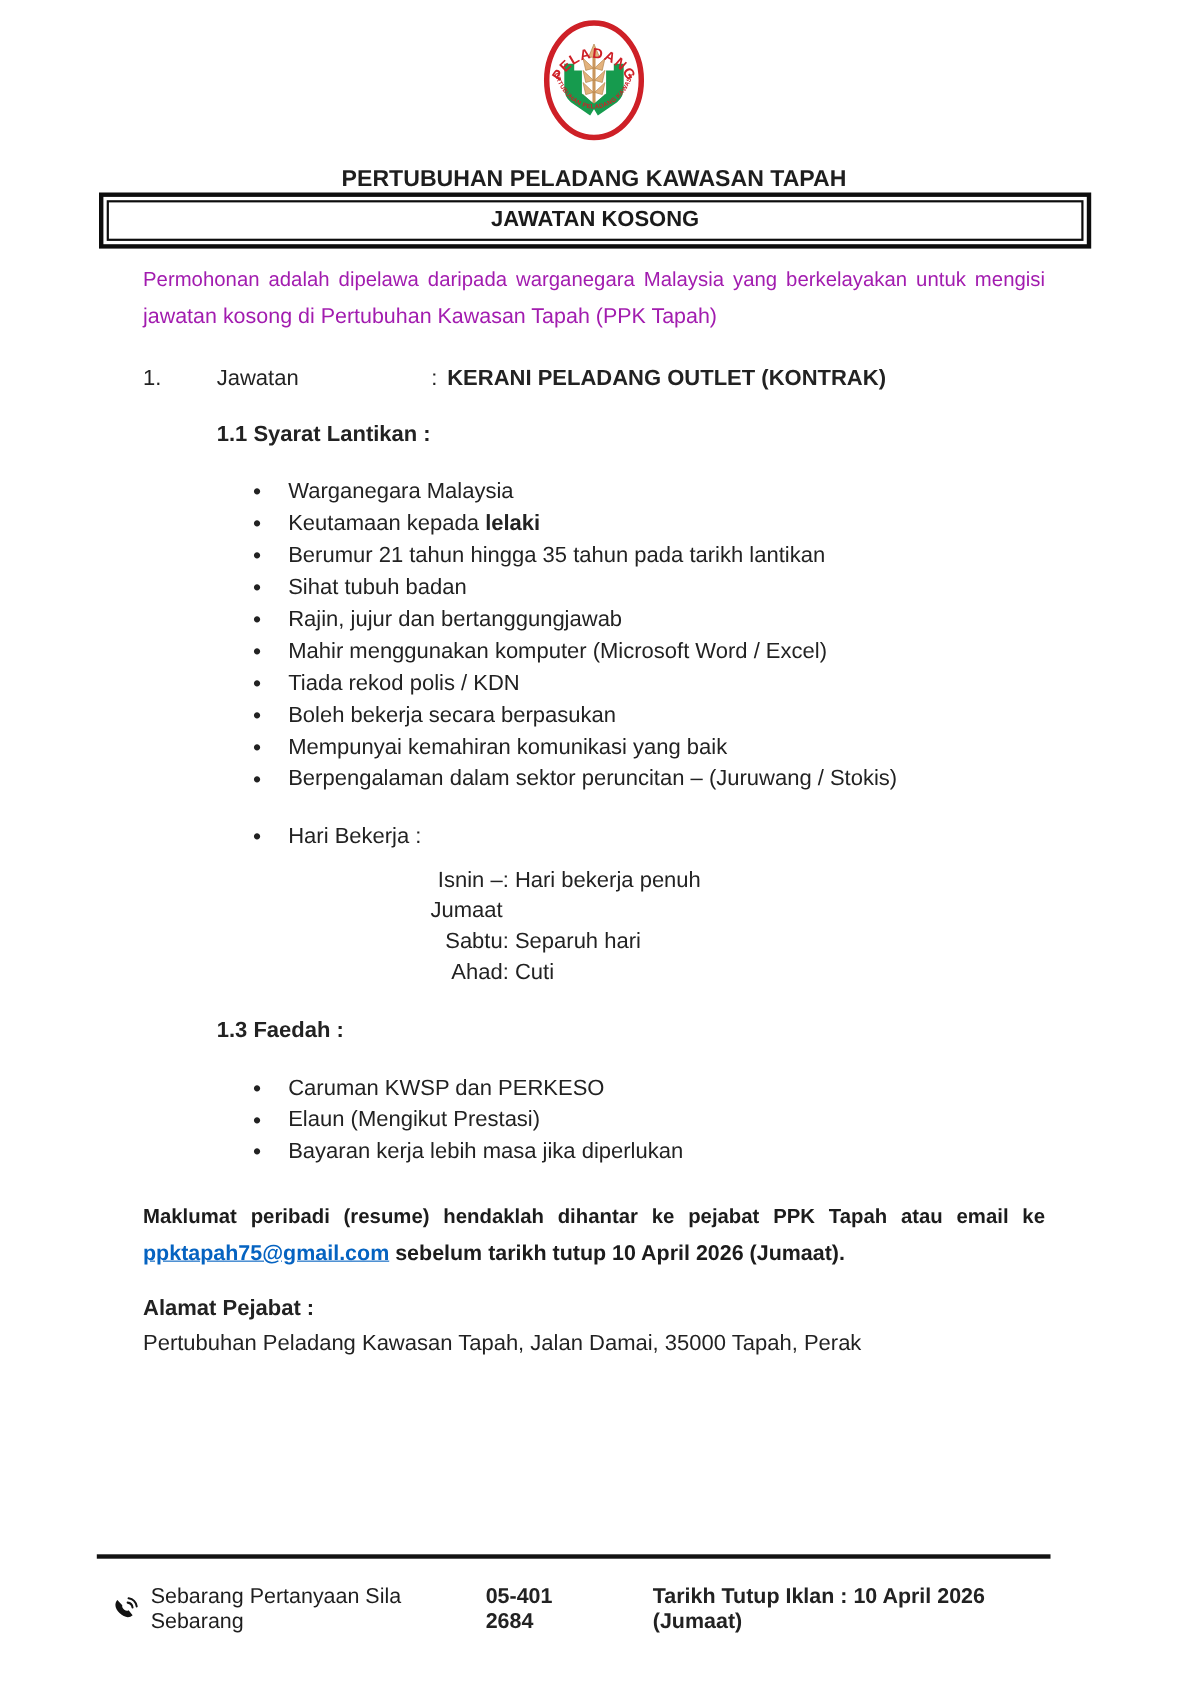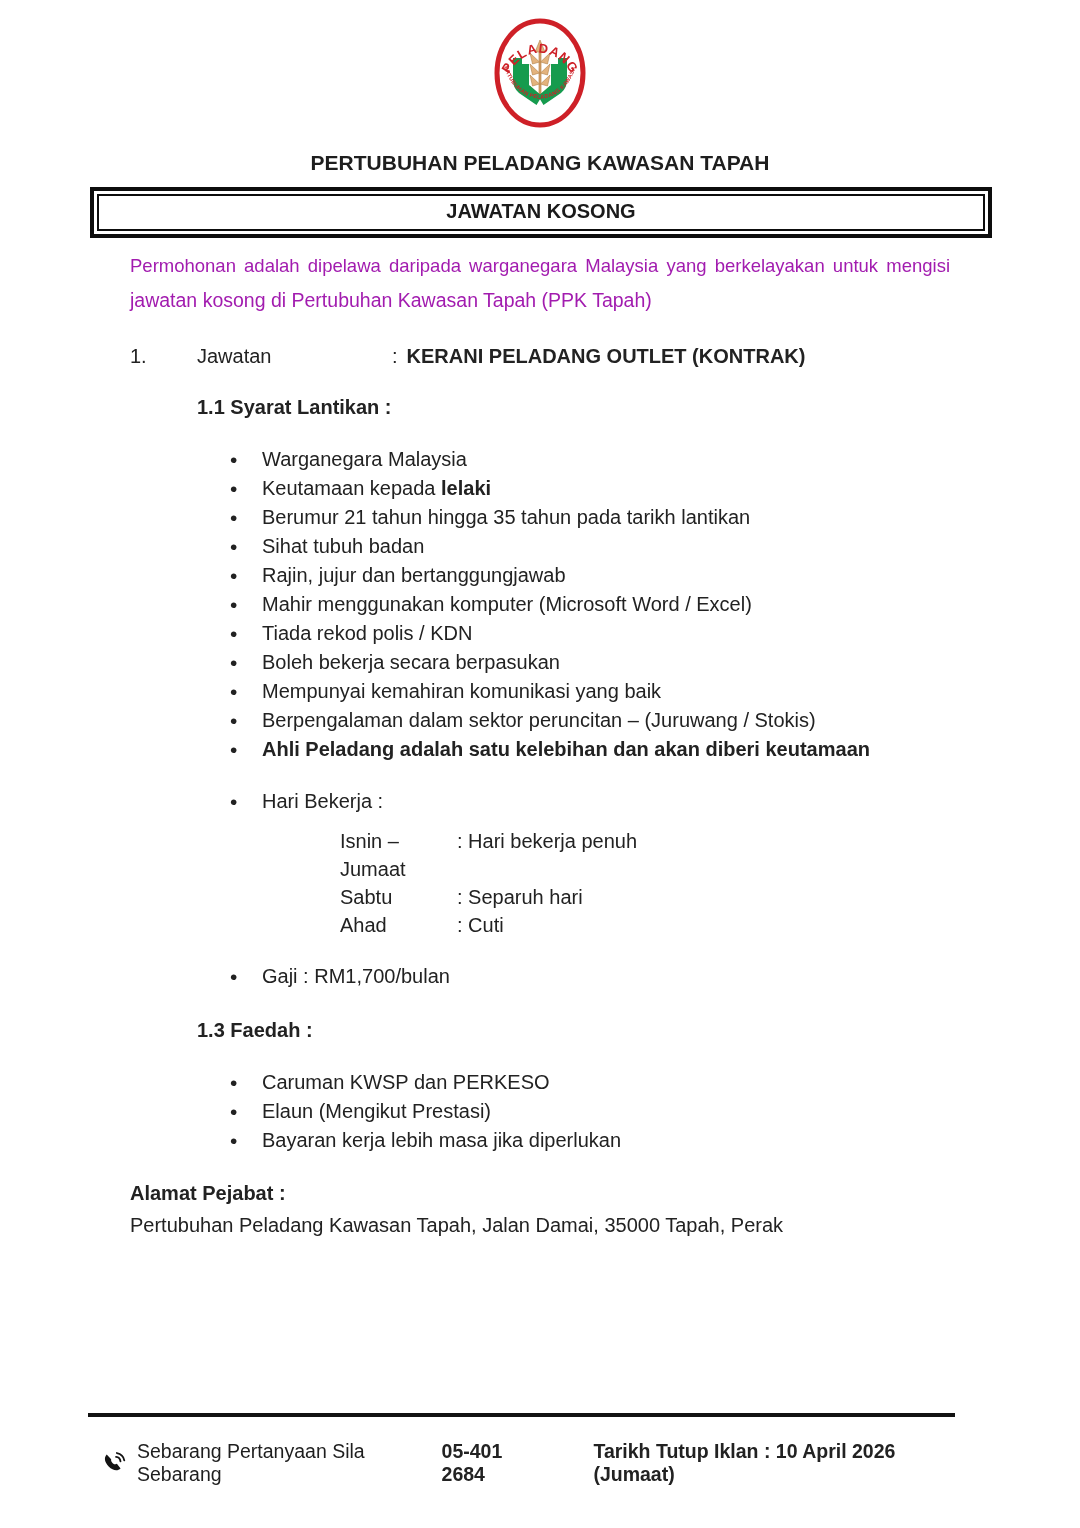--- a/index.html
+++ b/index.html
@@ -9,21 +9,21 @@
   .content { padding:16px 130px 0 130px; }
 
   
   .logo { display:block; margin:0 auto; width:96px; height:114px; }
 
   
   .org-name { margin-top:20px; text-align:center; font-weight:bold; font-size:21px; line-height:25px; color:#1e1e1e; }
   .org-short { margin-top:5px; text-align:center; font-weight:bold; font-size:21px; line-height:25px; color:#1e1e1e; }
 
   
-  .banner-outer { margin:12px -42px 0 -40px; border:4px solid #0d0d0d; padding:3px; background:#fff; }
+  .banner-outer { margin:0 -42px 0 -40px; border:4px solid #0d0d0d; padding:3px; background:#fff; }
   .banner-inner { border:2px solid #0d0d0d; text-align:center; font-weight:bold; font-size:20px; padding:4px 0 6px 0; color:#1a1a1a; }
 
   
   .intro { margin-top:17px; font-size:18.5px; color:#a21caf; }
   .jline { text-align:justify; text-align-last:justify; }
   .intro .l2 { margin-top:12px; font-size:19.5px; text-align:left; }
 
   
   .job-line { margin-top:33px; display:flex; font-size:20px; }
   .job-line .num { width:67px; }
@@ -37,21 +37,21 @@
   
   ul.blist { list-style:none; margin-top:26px; }
   ul.blist li { position:relative; padding-left:132px; font-size:20px; line-height:29px; }
   ul.blist li::before { content:"\2022"; position:absolute; left:100px; top:0; font-size:21px; }
   .b { font-weight:bold; }
 
   ul.single { margin-top:23px; }
 
   .schedule { margin-top:11px; padding-left:210px; font-size:20px; }
   .schedule .row { display:flex; line-height:28px; }
-  .schedule .lab { width:117px; flex:none; }
+  .schedule .lab { width:117px; flex:none;text-align:right; }
 
   
   .closing { margin-top:33px; font-weight:bold; font-size:18.5px; color:#1c1c1c; }
   .closing .l2 { margin-top:11px; font-size:19.5px; text-align:left; }
   .email { color:#0563C1; text-decoration:underline; cursor:pointer; font-weight:bold; }
 
   .addr-head { margin-top:27px; font-weight:bold; font-size:20px; }
   .addr { margin-top:9px; font-size:20px; }
 
   
@@ -121,21 +121,20 @@
       <li><span>Warganegara Malaysia</span><span class="b"></span></li>
       <li><span>Keutamaan kepada </span><span class="b">lelaki</span></li>
       <li><span>Berumur 21 tahun hingga 35 tahun pada tarikh lantikan</span><span class="b"></span></li>
       <li><span>Sihat tubuh badan</span><span class="b"></span></li>
       <li><span>Rajin, jujur dan bertanggungjawab</span><span class="b"></span></li>
       <li><span>Mahir menggunakan komputer (Microsoft Word / Excel)</span><span class="b"></span></li>
       <li><span>Tiada rekod polis / KDN</span><span class="b"></span></li>
       <li><span>Boleh bekerja secara berpasukan</span><span class="b"></span></li>
       <li><span>Mempunyai kemahiran komunikasi yang baik</span><span class="b"></span></li>
       <li><span>Berpengalaman dalam sektor peruncitan – (Juruwang / Stokis)</span><span class="b"></span></li>
-      <li><span></span><span class="b">Ahli Peladang adalah satu kelebihan dan akan diberi keutamaan</span></li>
     </ul>
 
 
     <ul class="blist single">
       <li><span>Hari Bekerja :</span></li>
     </ul>
 
     <div class="schedule">
       <div class="row">
         <span class="lab">Isnin – Jumaat</span>
@@ -144,32 +143,35 @@
       <div class="row">
         <span class="lab">Sabtu</span>
           <span>: Separuh hari</span>
       </div>
       <div class="row">
         <span class="lab">Ahad</span>
           <span>: Cuti</span>
       </div>
     </div>
 
-    <ul class="blist single">
-      <li><span>Gaji : RM1,700/bulan</span></li>
-    </ul>
 
     <div class="sec-head">1.3 Faedah :</div>
 
     <ul class="blist">
       <li><span>Caruman KWSP dan PERKESO</span></li>
       <li><span>Elaun (Mengikut Prestasi)</span></li>
       <li><span>Bayaran kerja lebih masa jika diperlukan</span></li>
     </ul>
 
+    <div class="closing">
+      <div class="jline">Maklumat peribadi (resume) hendaklah dihantar ke pejabat PPK Tapah atau email ke</div>
+      <div class="l2">
+        <a class="email">ppktapah75@gmail.com</a><span class="b"> sebelum tarikh tutup 10 April 2026 (Jumaat).</span>
+      </div>
+    </div>
 
     <div class="addr-head">Alamat Pejabat :</div>
     <div class="addr">Pertubuhan Peladang Kawasan Tapah, Jalan Damai, 35000 Tapah, Perak</div>
 
   </div>
 
   <div class="footer">
     <div class="footer-rule"></div>
     <div class="footer-row">
       <svg class="phone-icon" viewBox="0 0 24 24" aria-hidden="true">

